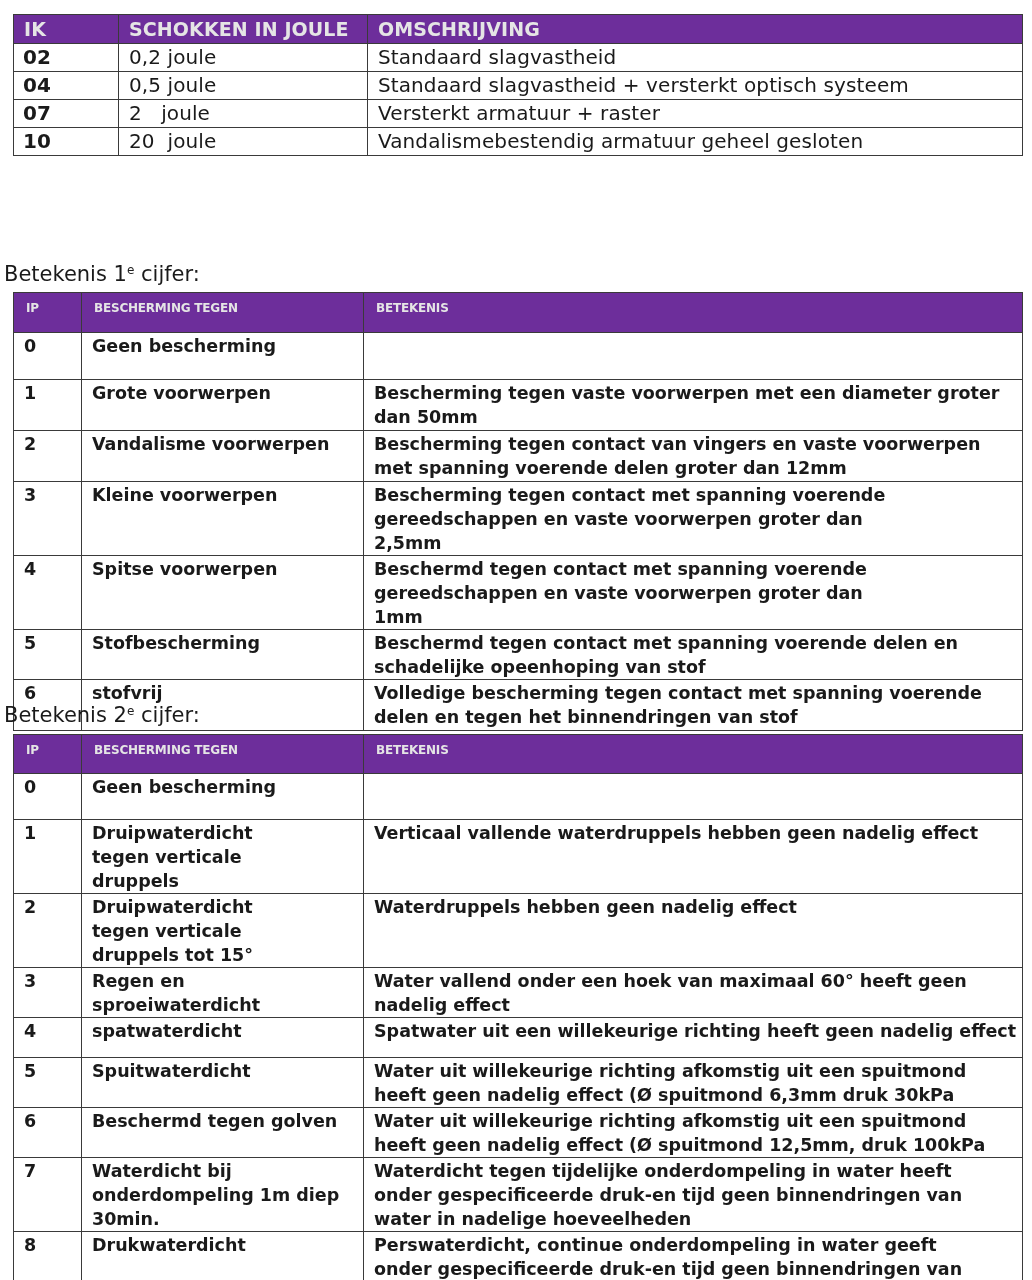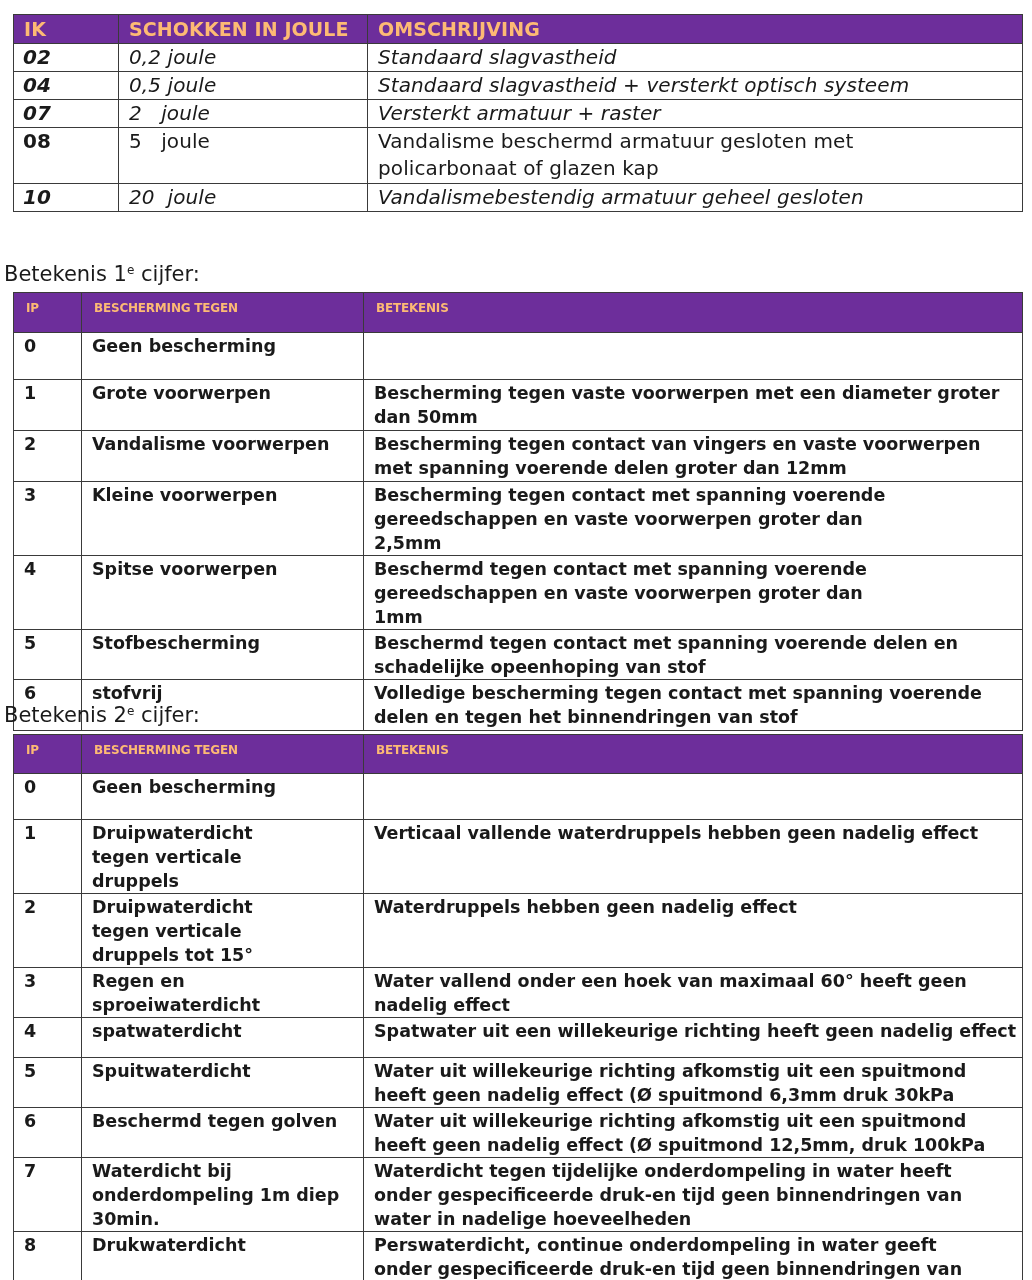--- a/index.html
+++ b/index.html
@@ -13,29 +13,29 @@
     border-collapse: collapse; table-layout: fixed;
   }
   td, th {
     border: 1.5px solid #3a3a3a;
     vertical-align: top; text-align: left;
     padding: 0 0 0 11px;
     overflow: hidden;
   }
   th {
     background: #6d2e9b;
-    color: #fdba74;
+    color: #e5e5e5;
     font-weight: bold;
   }
   
   #t1 { top: 14px; font-size: 20px; letter-spacing: 0.1px; }
   #t1 th { height: 25px; line-height: 28px; font-size: 19px; padding-left: 10px; }
   #t1 td { line-height: 27px; padding-left: 10px; }
   #t1 td.ik { font-weight: bold; padding-left: 9px; }
-  #t1 tr.r1 td { height: 27px; font-style: italic; }
+  #t1 tr.r1 td { height: 27px; }
   #t1 tr.r4 td { height: 55px; }
 
   
   .ip { font-size: 17.5px; }
   .ip th { font-size: 12px; line-height: 18px; padding-top: 6px; padding-left: 12px; letter-spacing: -0.2px; }
   .ip td { line-height: 24px; padding-left: 10px; padding-top: 1px; font-weight: bold; }
   .ip td.num { font-weight: bold; padding-left: 10px; }
   #t2 { top: 292px; }
   #t3 { top: 734px; }
 
@@ -73,25 +73,20 @@
     <tr class="r1">
       <td class="ik">04</td>
       <td style="white-space:pre">0,5 joule</td>
       <td>Standaard slagvastheid + versterkt optisch systeem</td>
     </tr>
     <tr class="r1">
       <td class="ik">07</td>
       <td style="white-space:pre">2   joule</td>
       <td>Versterkt armatuur + raster</td>
     </tr>
-    <tr class="r4">
-      <td class="ik">08</td>
-      <td style="white-space:pre">5   joule</td>
-      <td style="padding-right:130px">Vandalisme beschermd armatuur gesloten met policarbonaat of glazen kap</td>
-    </tr>
     <tr class="r1">
       <td class="ik">10</td>
       <td style="white-space:pre">20  joule</td>
       <td>Vandalismebestendig armatuur geheel gesloten</td>
     </tr>
   </tbody>
 </table>
 
 <div id="lbl1" class="section-label"><span>Betekenis 1</span><sup>e</sup><span style="white-space:pre"> cijfer:</span></div>
 

